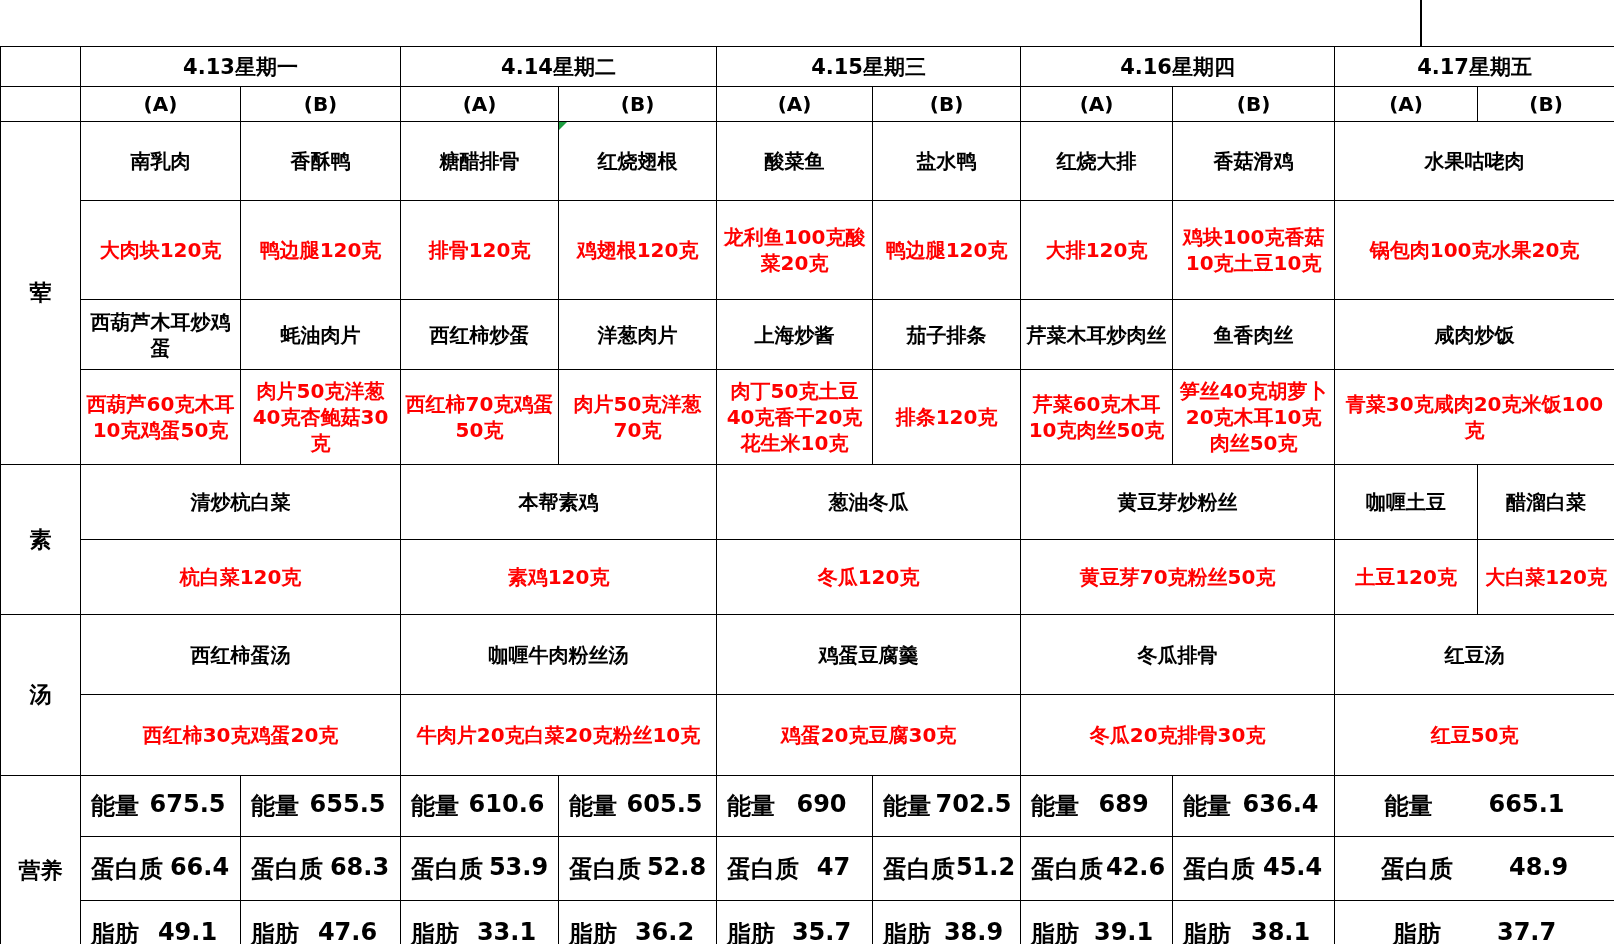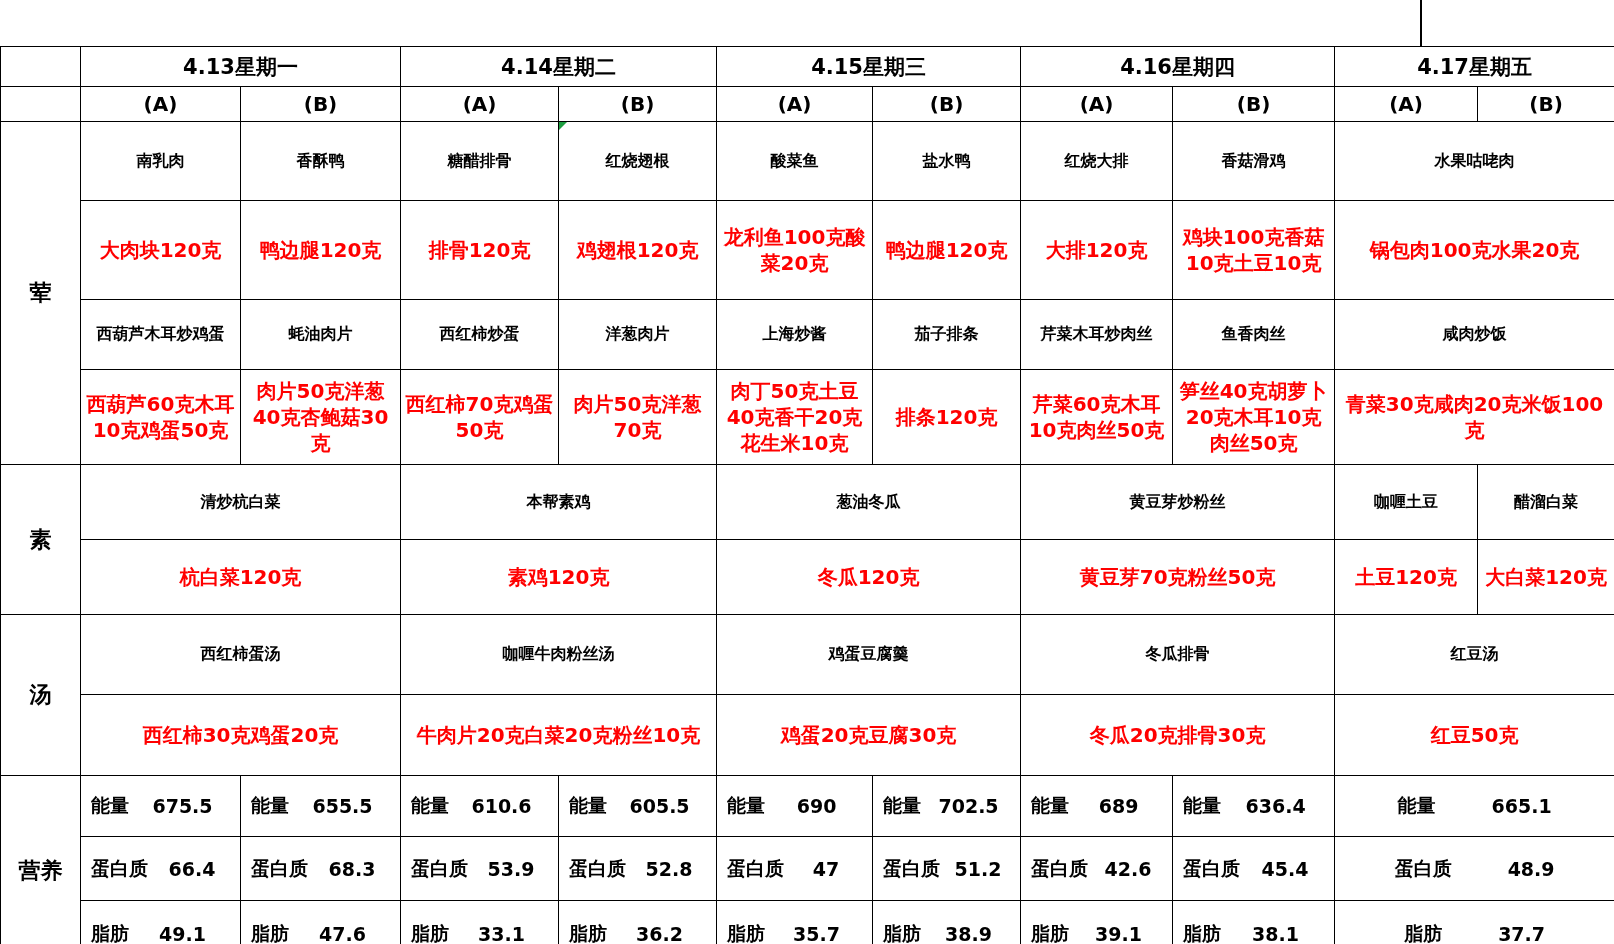--- a/index.html
+++ b/index.html
@@ -5,23 +5,23 @@
   html,body{margin:0;padding:0;background:#fff;}
   body{width:1614px;height:944px;overflow:hidden;font-family:"DejaVu Sans","Liberation Sans",sans-serif;font-weight:bold;color:#000;}
   .title-band{position:relative;width:1614px;height:46px;}
   .title-band .page-title{position:absolute;left:0;top:8px;width:1410px;text-align:center;font-size:22px;letter-spacing:10px;}
   .title-band .corner-line{position:absolute;left:1420px;top:0;width:2px;height:46px;background:#000;}
   table{border-collapse:collapse;table-layout:fixed;width:1614px;border-bottom:3px solid #1d4ed8;}
   td{border:1.5px solid #000;text-align:center;vertical-align:middle;padding:2px 4px;overflow:hidden;}
   .date-cell{font-size:21px;}
   .ab-cell{font-size:20px;}
   .section-label{font-size:22px;}
-  .dish{font-size:16px;line-height:1.3;}
+  .dish{font-size:20px;line-height:1.3;}
   .red{color:#ff0000;font-size:20px;line-height:1.3;}
-  .nut{display:flex;align-items:center;font-size:19px;}
+  .nut{display:flex;align-items:flex-start;font-size:24px;}
   .nut .nut-label{padding-left:6px;white-space:nowrap;}
   .nut .nut-value{flex:1;text-align:center;}
   .nut.nut-span{justify-content:center;}
   .nut.nut-span .nut-label{padding-left:0;}
   .nut.nut-span .nut-value{flex:0 0 auto;margin-left:56px;}
   .flag-cell{position:relative;}
   .green-flag{position:absolute;left:0;top:0;width:0;height:0;border-top:8px solid #1e9e40;border-right:8px solid transparent;}
 </style>
 </head>
 <body>

